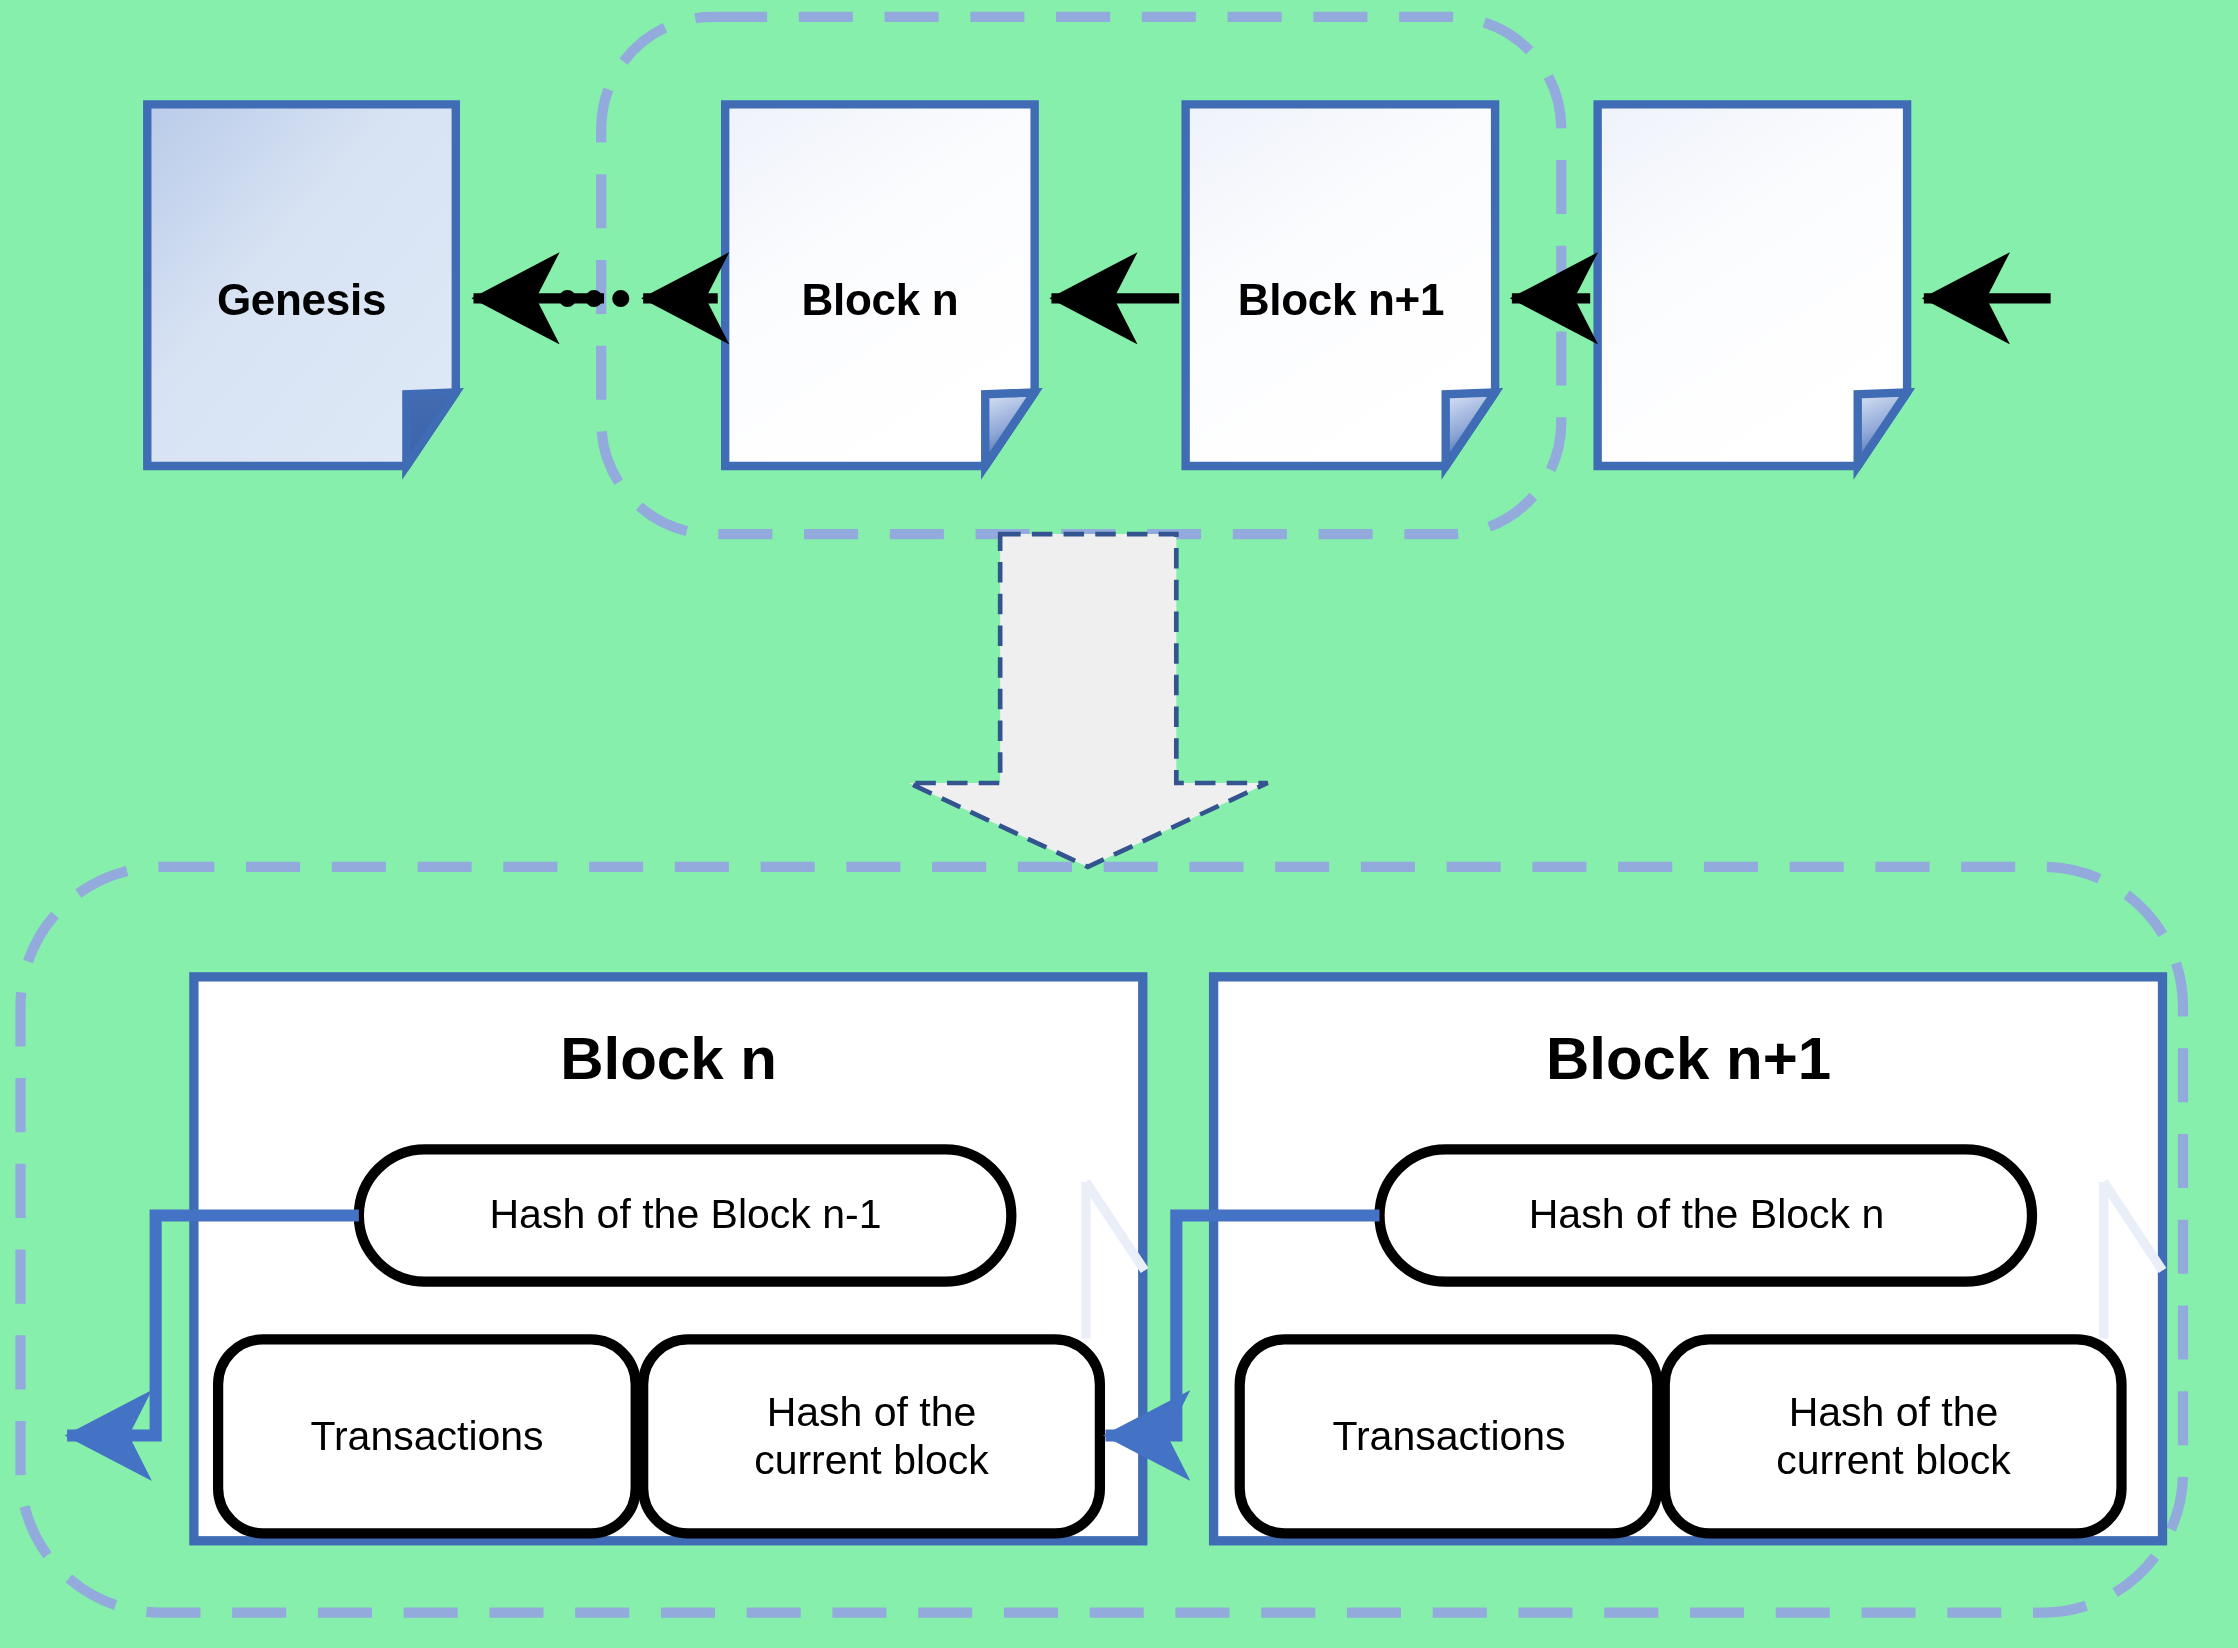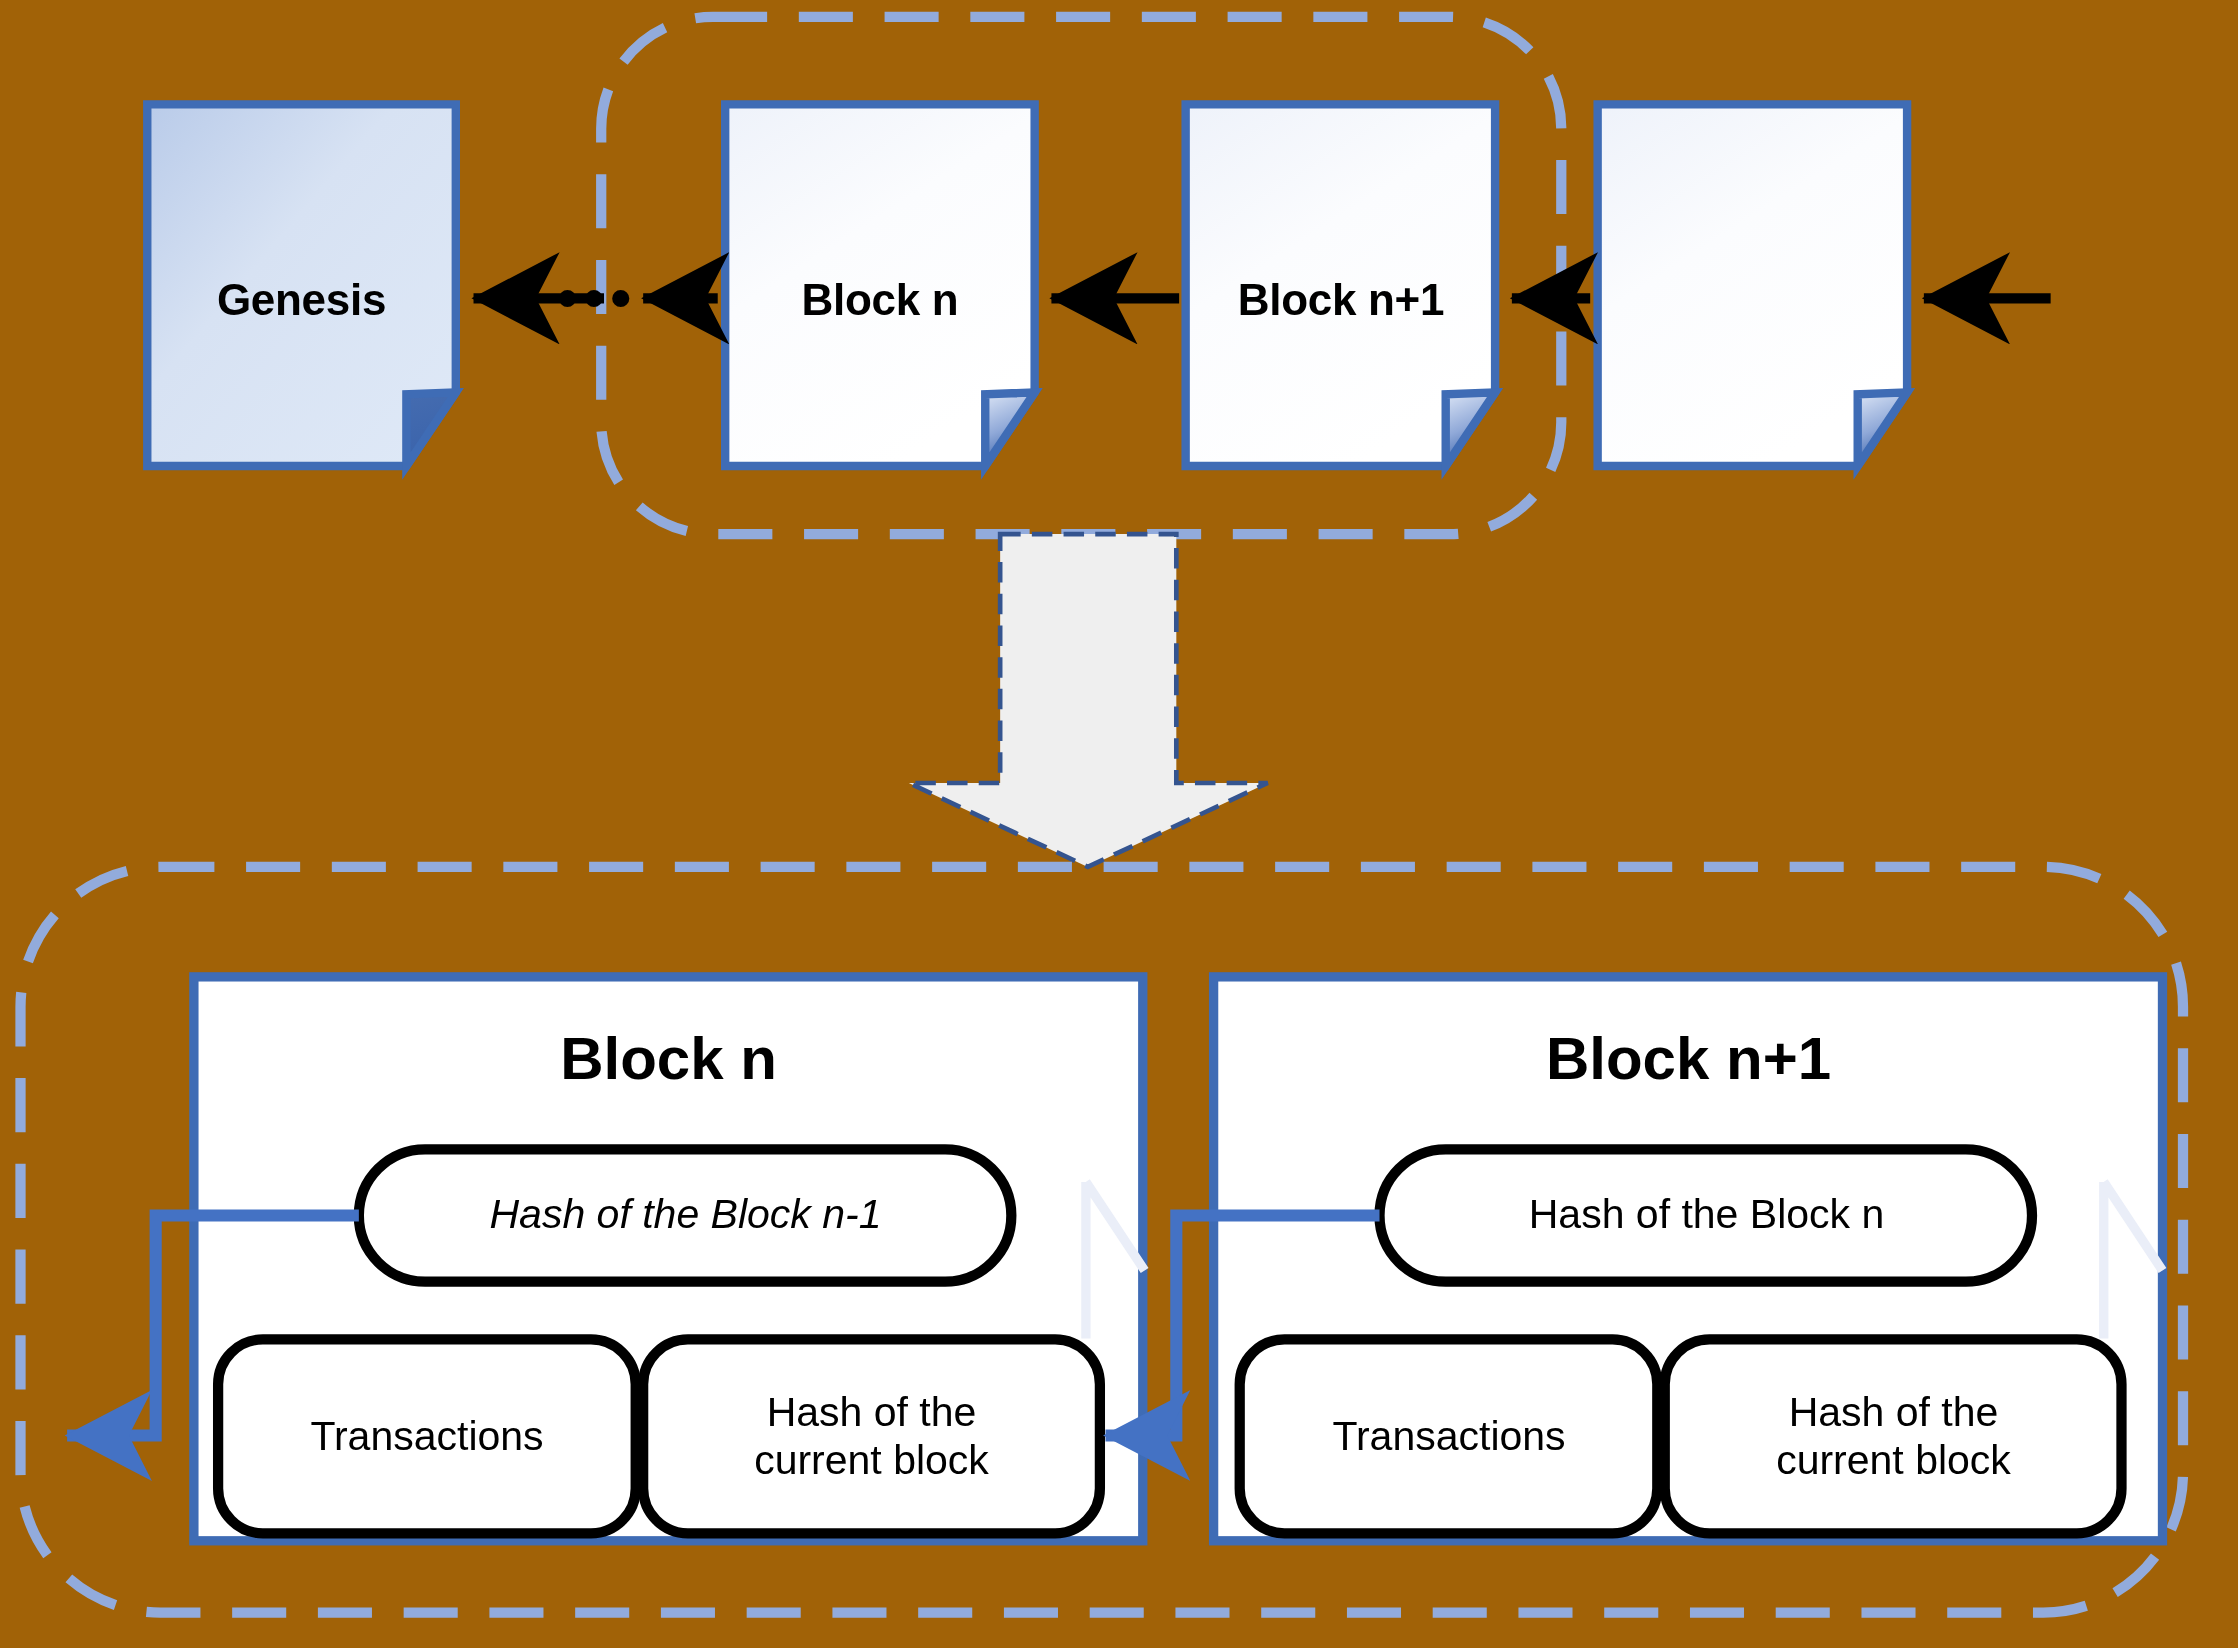--- a/index.html
+++ b/index.html
@@ -8,21 +8,21 @@
     padding: 0;
     background: #ffffff;
   }
   body {
     font-family: "Liberation Sans", sans-serif;
   }
   #stage {
     position: relative;
     width: 2238px;
     height: 1648px;
-    background: #a16207;
+    background: #86efac;
     overflow: hidden;
   }
   #stage svg.layer {
     position: absolute;
     left: 0;
     top: 0;
     width: 2238px;
     height: 1648px;
   }
   .doc-label {
@@ -164,21 +164,21 @@
 
   <div class="doc-label top-block-label" style="left:725px; top:275px; width:310px;">Block n</div>
 
   <div class="doc-label top-block-label" style="left:1186px; top:275px; width:310px;">Block n+1</div>
 
 
   <div class="panel-title" style="left:194px; top:1024px; width:949px;">Block n</div>
 
   <div class="panel-title" style="left:1214px; top:1024px; width:949px;">Block n+1</div>
 
-  <div class="pill-label" style="left:359px; top:1149px; width:653px; height:132px;font-style:italic;">Hash of the Block n-1</div>
+  <div class="pill-label" style="left:359px; top:1149px; width:653px; height:132px;">Hash of the Block n-1</div>
 
   <div class="pill-label" style="left:218px; top:1340px; width:418px; height:194px;">Transactions</div>
 
   <div class="pill-label" style="left:643px; top:1340px; width:457px; height:194px;">Hash of the
 current block</div>
 
   <div class="pill-label" style="left:1380px; top:1149px; width:653px; height:132px;">Hash of the Block n</div>
 
   <div class="pill-label" style="left:1240px; top:1340px; width:418px; height:194px;">Transactions</div>
 

